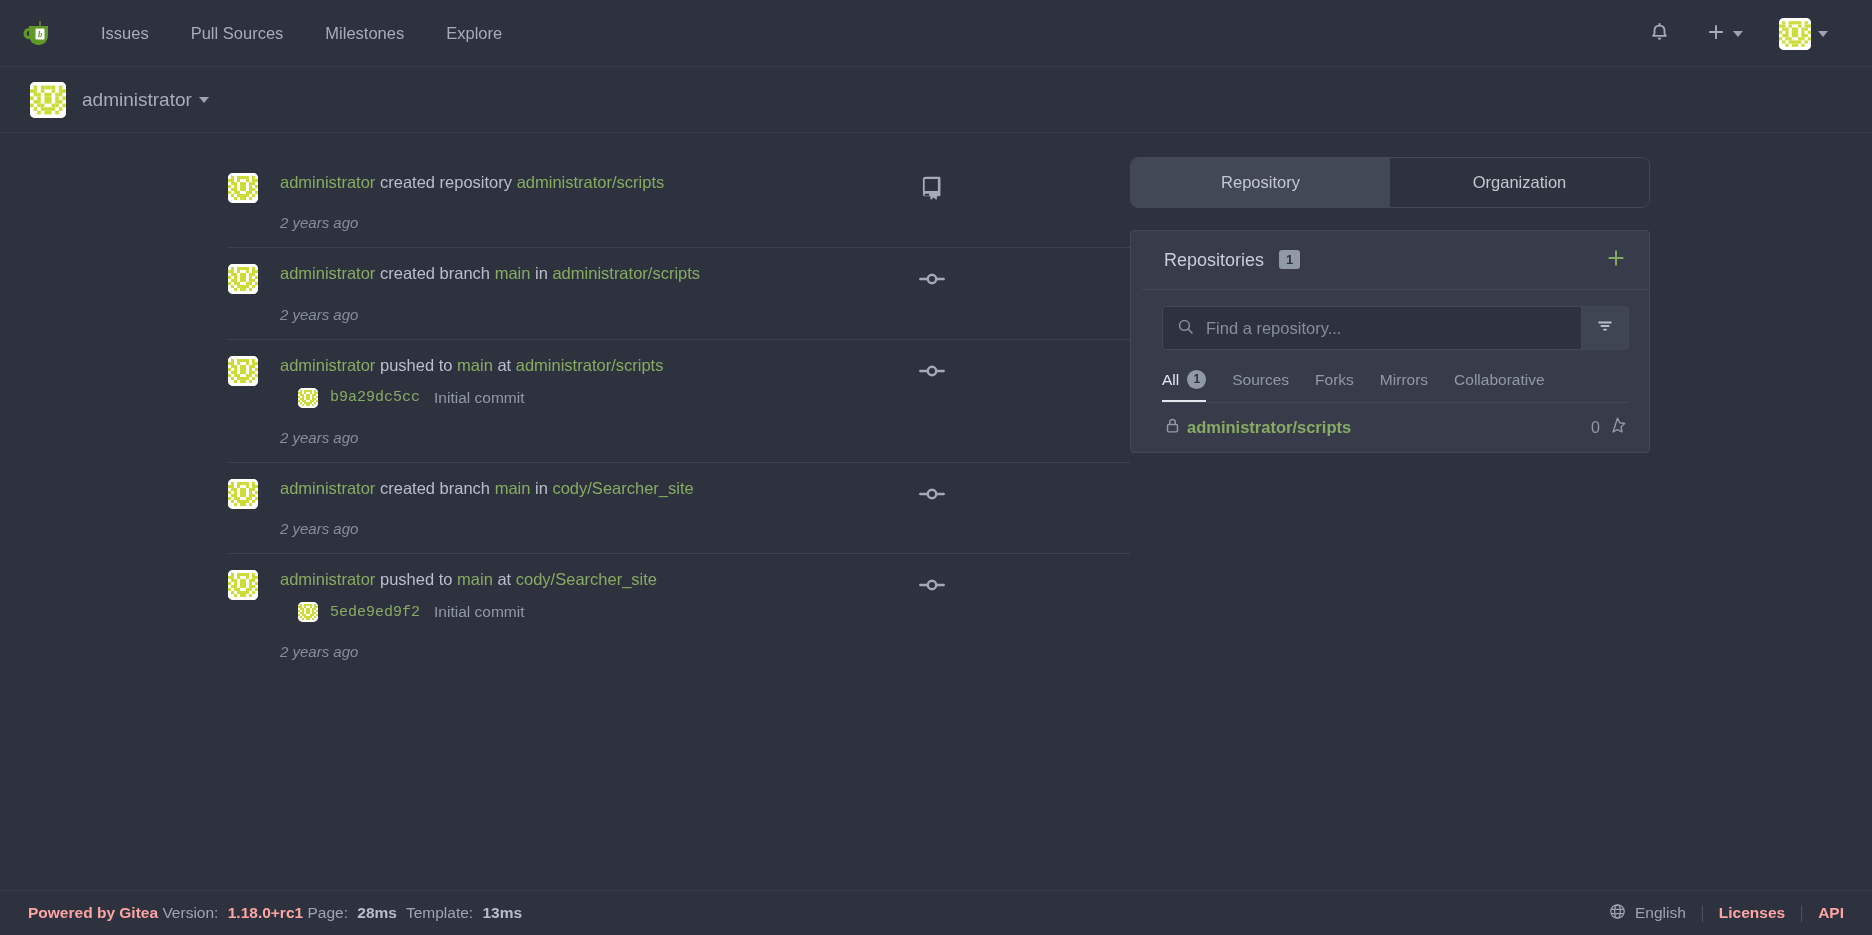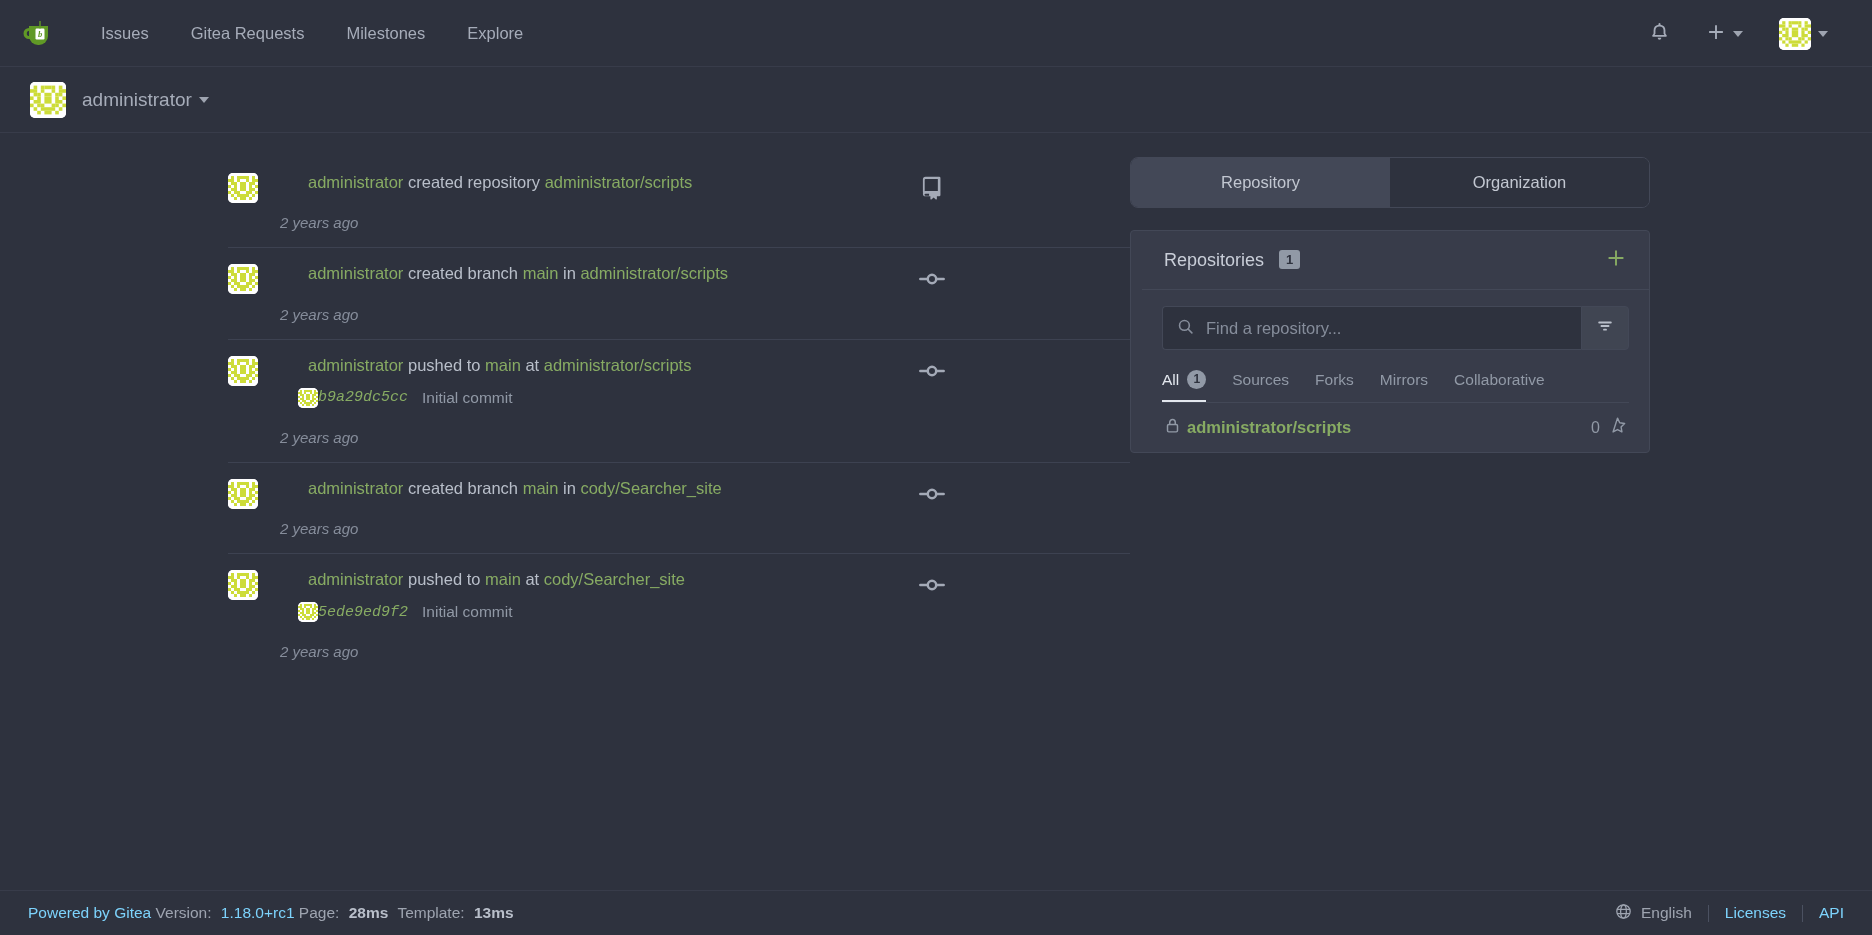--- a/index.html
+++ b/index.html
@@ -101,42 +101,41 @@
     position: relative;
     min-height: 85px;
   }
   .news-item:last-child { border-bottom: none; }
   .news-avatar { margin-right: 22px; margin-top: 2px; flex: none; }
   .news-body { flex: 1; padding-right: 40px; }
   .news-text {
     font-size: 16.5px;
     line-height: 1.35;
     color: #b9bfca;
-    margin-left: 28px;
   }
   .news-text a { color: #87ab63; text-decoration: none; }
   .news-time {
     display: block;
     font-size: 15px;
     font-style: italic;
     color: #868d9b;
     margin-top: 21px;
   }
   .commit-row {
     display: flex;
     align-items: center;
     margin-top: 12px;
     padding-left: 18px;
   }
   .commit-sha {
     font-family: "Liberation Mono", monospace;
     font-size: 15px;
     color: #87ab63;
     text-decoration: none;
-    font-style: italic;
+    margin-left: 12px;
   }
   .commit-msg {
     font-size: 15.5px;
     color: #9199a6;
     margin-left: 14px;
   }
   .news-op-icon {
     position: absolute;
     right: 185px;
     top: 18px;
@@ -299,21 +298,21 @@
     left: 0; right: 0; bottom: 0;
     height: 45px;
     display: flex;
     align-items: center;
     padding: 0 28px;
     font-size: 15.5px;
     color: #9ea4b0;
     border-top: 1px solid #383c4a;
     background: #2e323e;
   }
-  .footer a { color: #7dd3fc; text-decoration: none; }
+  .footer a { color: #fca5a5; text-decoration: none; font-weight: bold; }
   .footer-left span { margin-right: 5px; }
   .footer-strong { font-weight: bold; color: #b9bfca; }
   .footer-right {
     margin-left: auto;
     display: flex;
     align-items: center;
     gap: 0;
   }
   .footer-right > * { display: flex; align-items: center; }
   .footer-div {
@@ -333,21 +332,21 @@
       <path d="M7 9 h19 v10 a9 9 0 0 1 -9 9 h-1 a9 9 0 0 1 -9 -9 z" fill="#609926"></path>
       <path d="M7 11 a5.5 5.5 0 0 0 0 11 h2 v-3 h-1.6 a2.6 2.6 0 0 1 0 -5.2 H9 v-2.8 z" fill="#609926"></path>
       <rect x="13.5" y="11.5" width="9" height="11" rx="1.2" fill="#ffffff"></rect>
       <text x="18" y="20" font-size="8.5" font-family="Liberation Serif, serif" font-style="italic" font-weight="bold" fill="#609926" text-anchor="middle">b</text>
       <path d="M18 4 L18 11.5" stroke="#609926" stroke-width="1.4" fill="none"></path>
     </svg>
   </a>
 
   <div class="nav-links">
     <a class="nav-link" href="#">Issues</a>
-    <a class="nav-link" href="#">Gitea Requests</a>
+    <a class="nav-link" href="#">Pull Sources</a>
     <a class="nav-link" href="#">Milestones</a>
     <a class="nav-link" href="#">Explore</a>
   </div>
 
   <div class="nav-right">
     <div class="nav-icon-btn">
       <span>
         <svg width="21" height="21" viewBox="0 0 16 16" fill="currentColor">
           <path d="M8 1.5a.75.75 0 0 1 .75.75v.56A4.5 4.5 0 0 1 12.5 7.2v2.3l1 1.6a.6.6 0 0 1-.5.92H3a.6.6 0 0 1-.5-.92l1-1.6V7.2A4.5 4.5 0 0 1 7.25 2.8v-.55A.75.75 0 0 1 8 1.5Zm0 2.6A3.1 3.1 0 0 0 4.9 7.2v2.52l-.63 1h7.46l-.63-1V7.2A3.1 3.1 0 0 0 8 4.1Z"></path>
           <path d="M6.6 12.8h2.8a1.4 1.4 0 0 1-2.8 0Z"></path>

